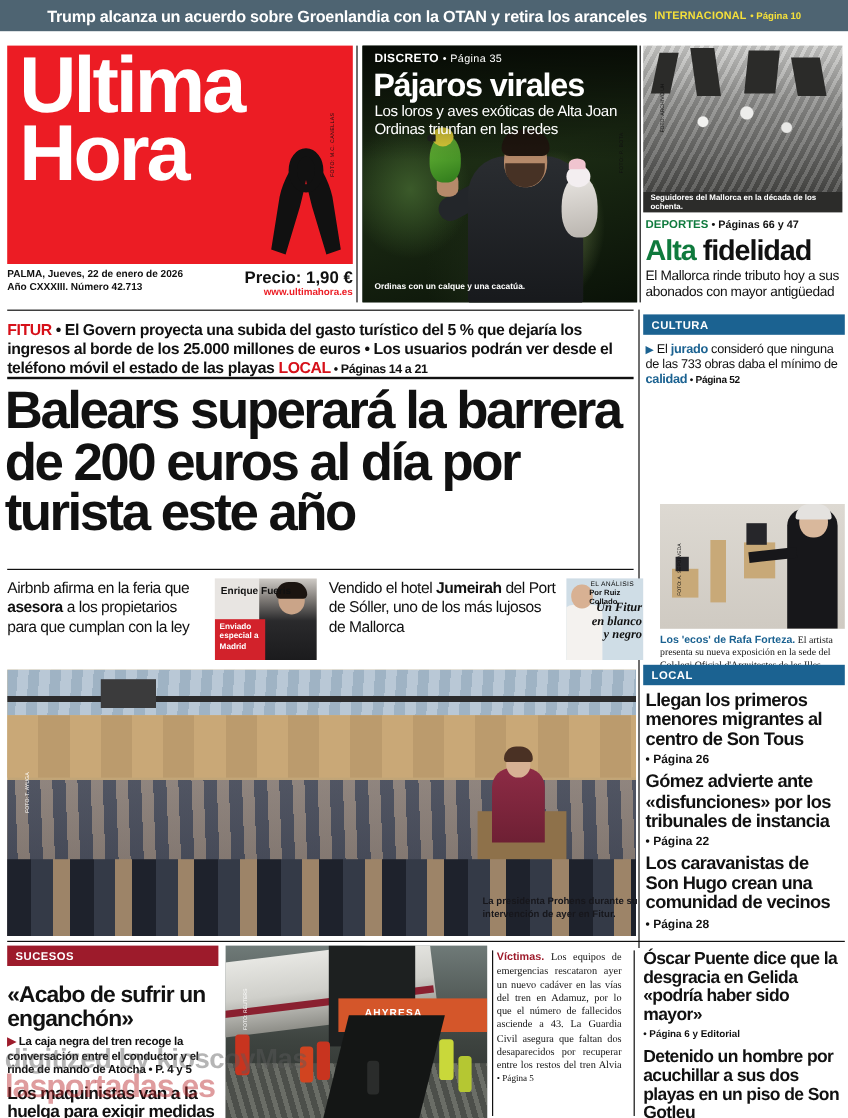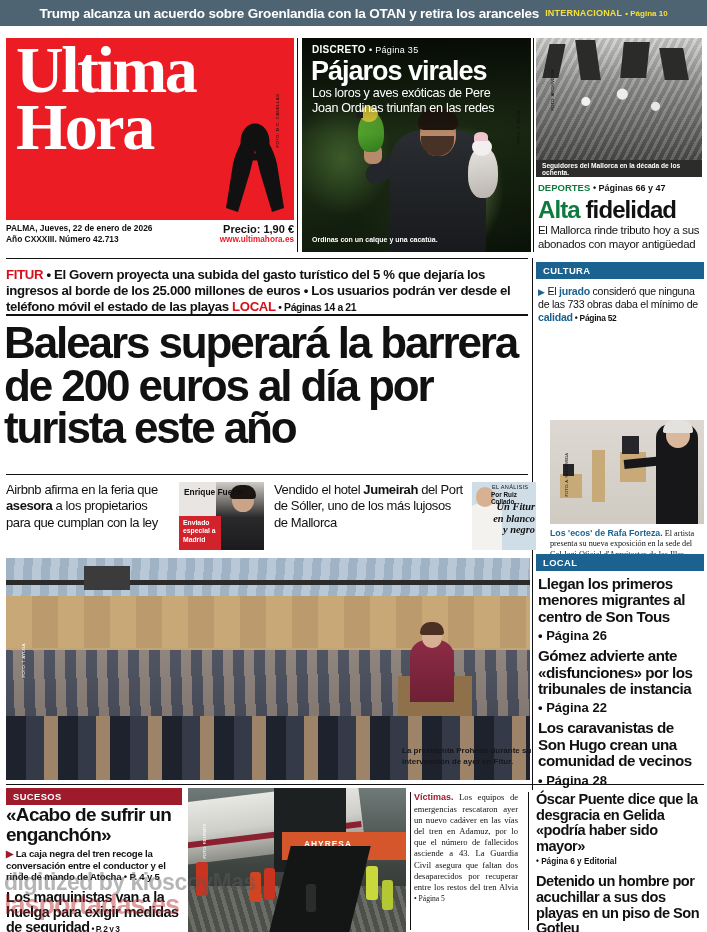--- a/index.html
+++ b/index.html
@@ -21,32 +21,32 @@
   .topbar-page{ color:#f5e03a; font-size:8px; font-weight:700; margin-left:3px;}
 
   
   .masthead{
     position:absolute; left:6px; top:38px; width:288px; height:182px;
     background:#ec1c24; overflow:hidden;
   }
   .mh-title{
     position:absolute; left:10px; top:4px; width:255px;
     color:#fff; font-weight:700; font-size:66px; line-height:.86;
-    letter-spacing:-2.5px; font-family:Liberation Serif, serif;
+    letter-spacing:-2.5px; font-family:Liberation Sans, sans-serif;
   }
   .mh-l2{ display:block; }
   .ribbon{ position:absolute; right:8px; bottom:4px; width:62px; height:96px;}
   .mh-credit{
     position:absolute; right:-18px; top:72px; width:70px;
     transform:rotate(-90deg); font-size:4.4px; color:#111; letter-spacing:.3px;
   }
   .mh-foot{ position:absolute; left:6px; top:223px; width:288px; height:28px; }
   .mh-foot .ln{ font-size:8.4px; color:#111; line-height:1.35; font-weight:600;}
   .mh-price{ position:absolute; right:0; top:0; text-align:right;}
-  .mh-price .p1{ font-size:11px; font-weight:600; color:#111;}
+  .mh-price .p1{ font-size:14px; font-weight:600; color:#111;}
   .mh-price .p2{ font-size:8.2px; font-weight:700; color:#ec1c24;}
 
   
   .birds{
     position:absolute; left:302px; top:38px; width:229px; height:214px;
     background:#0d1a0e; overflow:hidden;
   }
   .birds-photo{
     position:absolute; inset:0;
     background:
@@ -212,26 +212,26 @@
   .obj{ position:absolute; background:#26262a;}
   .ob1{ left:13px; top:44px; width:11px; height:12px;}
   .ob2{ left:72px; top:16px; width:17px; height:18px;}
   .ob3{ left:114px; top:66px; width:10px; height:11px;}
   .ap-credit{ position:absolute; left:-14px; top:44px; width:60px; transform:rotate(-90deg); font-size:4.2px; color:#111;}
   .art-cap{ position:absolute; left:14px; top:266px; width:156px; font-family:"Liberation Serif", serif;
     font-size:8.2px; line-height:1.26; color:#111;}
   .art-cap b{ font-family:"Liberation Sans", sans-serif; font-weight:700; color:#1b6291; font-size:8.8px;}
   .local-item{ padding:5px 2px 0 2px;}
   .local-item .t{ font-size:15.2px; font-weight:700; line-height:1.08; letter-spacing:-.5px; color:#111;}
-  .local-item .p{ font-size:13px; font-weight:700; color:#111; margin-top:3px;}
+  .local-item .p{ font-size:10px; font-weight:700; color:#111; margin-top:3px;}
 
   
   .bottom{ position:absolute; left:0; top:788px; width:674px; height:144px;}
   .suc{ position:absolute; left:6px; top:0; width:176px; height:144px;}
-  .suc-h1{ font-size:19px; font-weight:700; line-height:1.03; letter-spacing:-.7px; color:#111; padding-top:0;}
+  .suc-h1{ font-size:19px; font-weight:700; line-height:1.03; letter-spacing:-.7px; color:#111; padding-top:15px;}
   .suc-sub{ font-size:9.6px; font-weight:700; line-height:1.2; color:#111; padding-top:4px; letter-spacing:-.2px;}
   .suc-sub .tri{ color:#9d1b2b;}
   .suc-h2{ font-size:14.4px; font-weight:700; line-height:1.06; letter-spacing:-.5px; color:#111; padding-top:7px;}
   .suc-h2 .pg{ font-size:8.4px;}
   .trainphoto{ position:absolute; left:188px; top:0; width:218px; height:144px; overflow:hidden;
     background:linear-gradient(180deg,#6f7a78 0%, #3e4440 54%, #2a2d2a 100%);}
   .tp-car{ position:absolute; left:-6px; top:4px; width:180px; height:62px;
     background:linear-gradient(180deg,#e7e7e3 0%, #cfcfca 52%, #8e8e88 100%); transform:rotate(-7deg);}
   .tp-stripe{ position:absolute; left:-6px; top:44px; width:180px; height:6px; background:#8a2030; transform:rotate(-7deg);}
   .tp-dark{ position:absolute; left:86px; top:0; width:72px; height:84px; background:#1d2020;}
@@ -306,21 +306,21 @@
       <div class="cacatua"></div>
       <div class="cacatua-head"></div>
       <div class="cacatua-crest"></div>
     </div>
     <div class="birds-scrim"></div>
     <div class="birds-kicker">
       <span>DISCRETO</span>
       <span class="pg">• Página 35</span>
     </div>
     <div class="birds-title">Pájaros virales</div>
-    <div class="birds-sub">Los loros y aves exóticas de Pere Joan Ordinas triunfan en las redes</div>
+    <div class="birds-sub">Los loros y aves exóticas de Alta Joan Ordinas triunfan en las redes</div>
     <div class="birds-cap">Ordinas con un calque y una cacatúa.</div>
     <div class="birds-credit">FOTO: P. BOTA</div>
   </div>
 
   <div class="sports">
     <div class="sports-photo">
       <div class="flag f1"></div>
       <div class="flag f2"></div>
       <div class="flag f3"></div>
       <div class="flag f4"></div>

